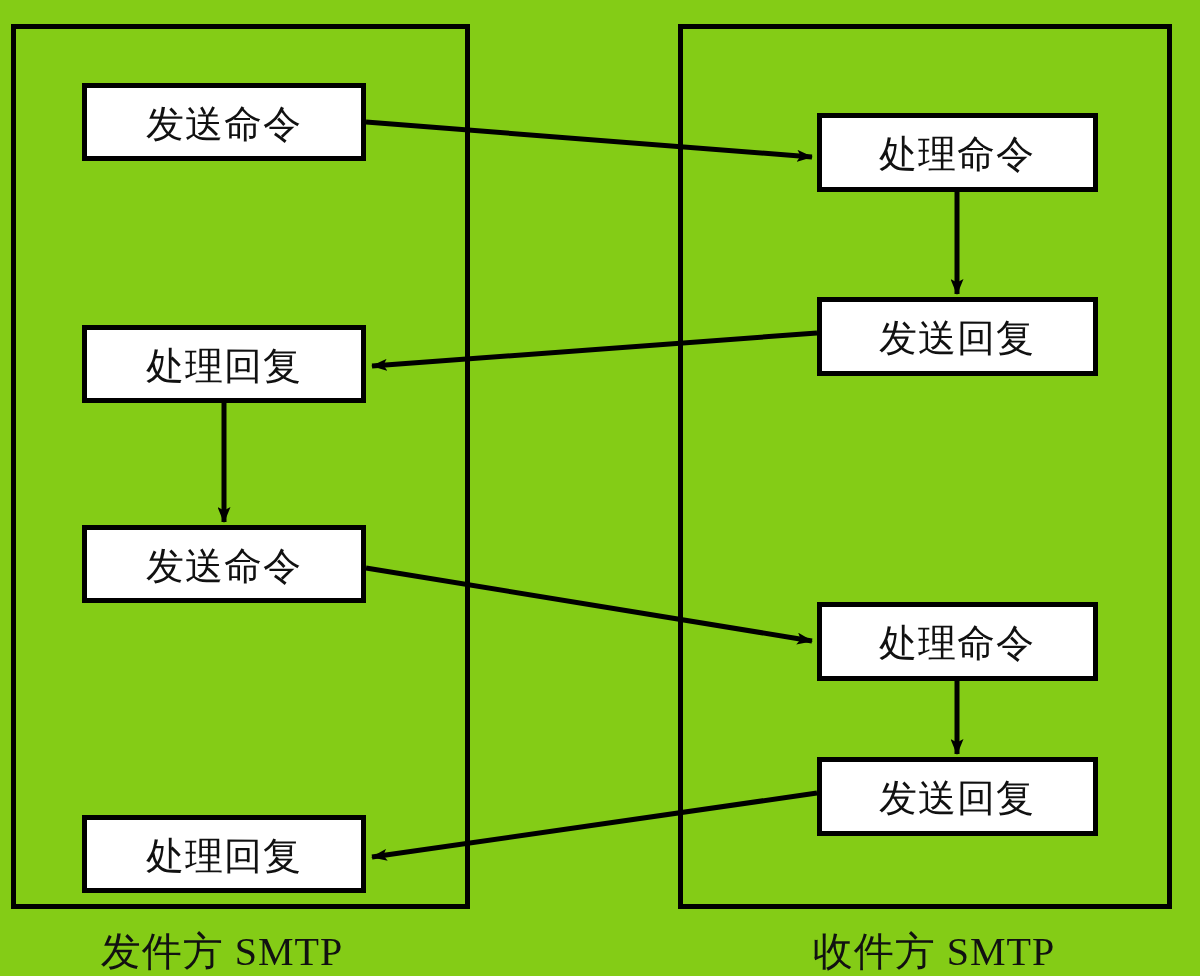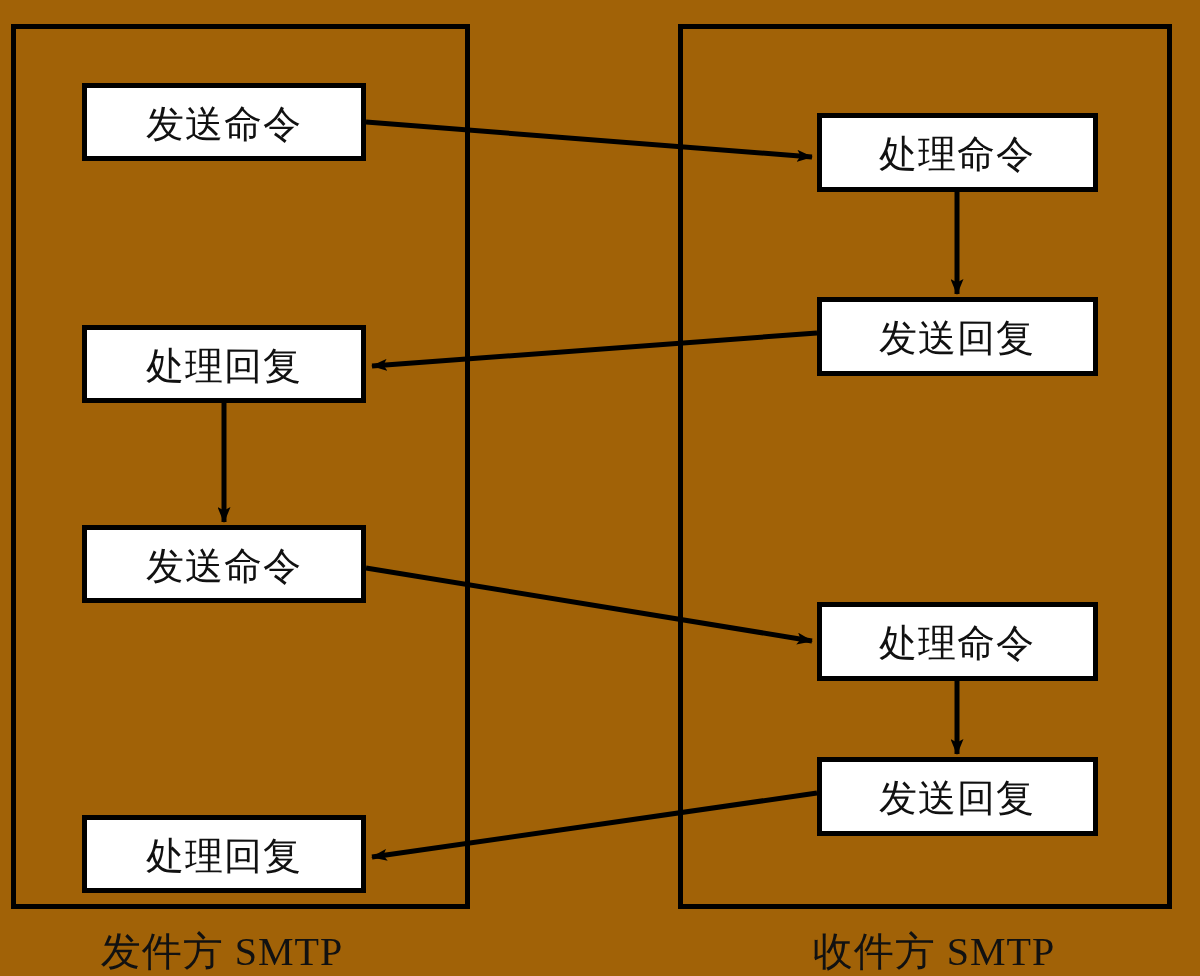--- a/index.html
+++ b/index.html
@@ -4,21 +4,21 @@
 <style>
   html, body {
     margin: 0;
     padding: 0;
     background: #ffffff;
   }
   #canvas {
     position: relative;
     width: 1200px;
     height: 976px;
-    background: #a16207;
+    background: #84cc16;
     font-family: "Liberation Serif", "DejaVu Serif", serif;
     overflow: hidden;
   }
   #diagram-svg {
     position: absolute;
     left: 0;
     top: 0;
     width: 1200px;
     height: 976px;
   }

